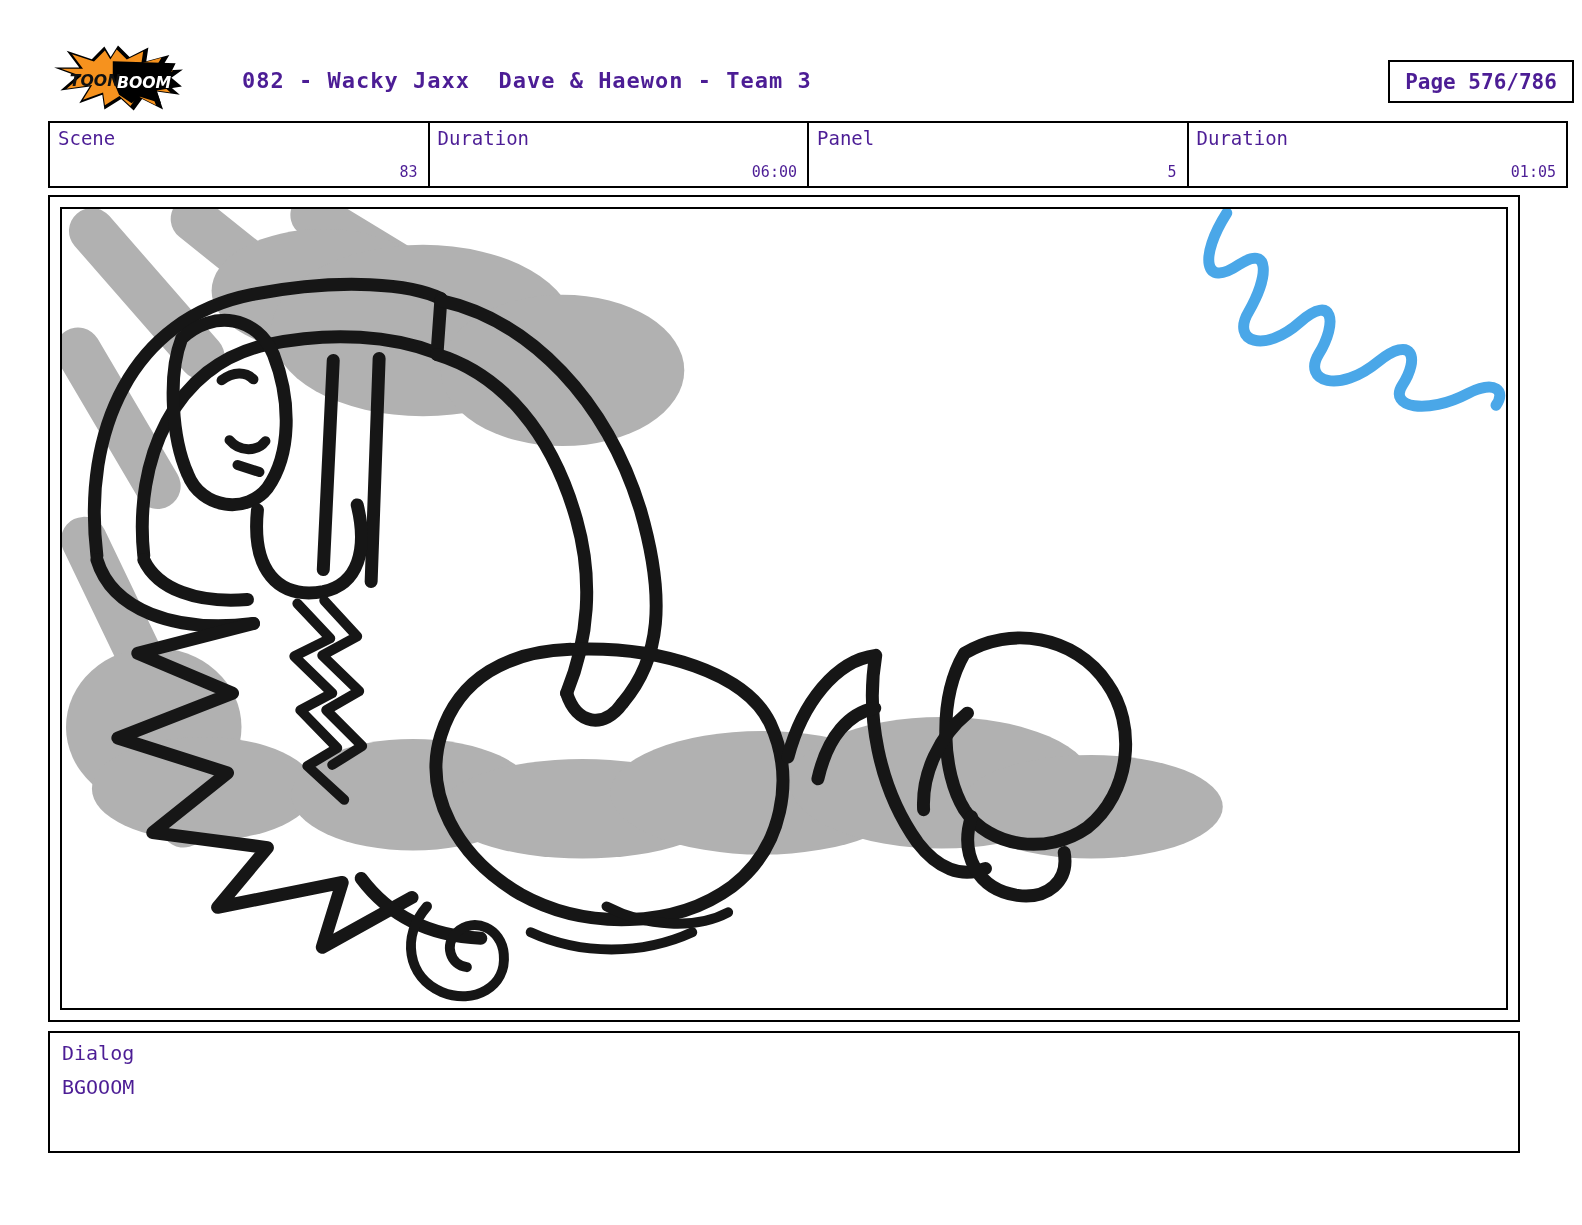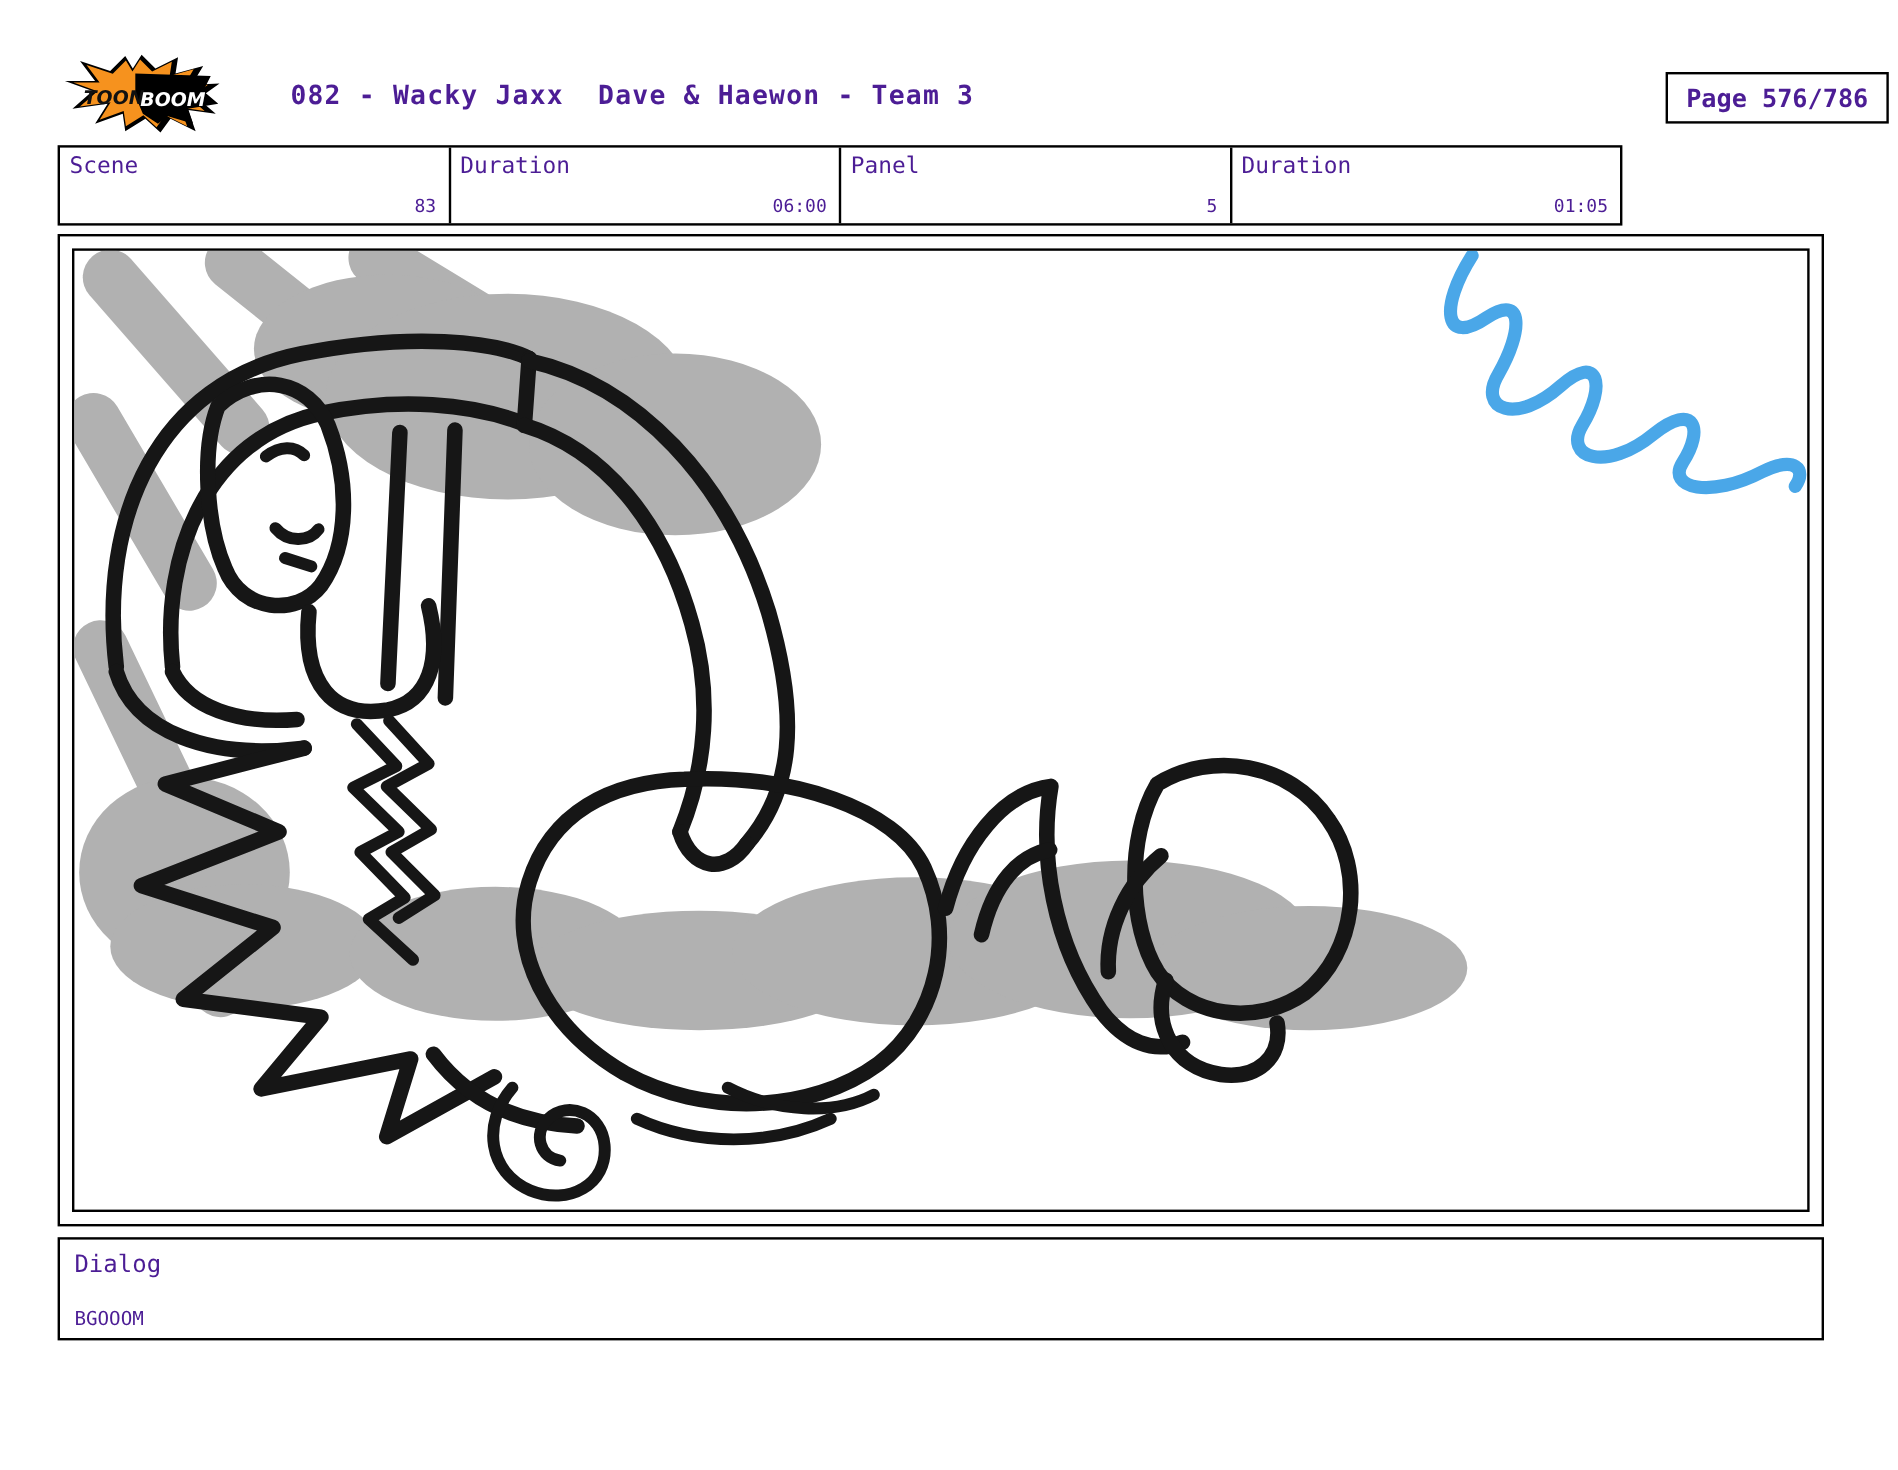--- a/index.html
+++ b/index.html
@@ -23,21 +23,21 @@
   }
   .pagebox {
     position:absolute; left:1388px; top:60px; width:186px; height:43px;
     border:2px solid #000; box-sizing:border-box;
     display:flex; align-items:center; justify-content:center;
     font-size:21px; font-weight:bold; white-space:pre;
   }
 
   
   .info-row {
-    position:absolute; left:48px; top:121px; width:1304px; height:67px;
+    position:absolute; left:48px; top:121px; width:1520px; height:67px;
     display:flex; border:2px solid #000; box-sizing:border-box; background:#fff;
   }
   .info-cell { flex:1; position:relative; border-right:2px solid #000; }
   .info-cell:last-child { border-right:none; }
   .info-label { position:absolute; top:4px; left:8px; font-size:19px; }
   .info-value { position:absolute; bottom:5px; right:10px; font-size:15px; }
 
   
   .panel {
     position:absolute; left:48px; top:195px; width:1472px; height:827px;
@@ -50,25 +50,25 @@
   .sketch { position:absolute; left:0; top:0; width:100%; height:100%; display:block; }
 
   .gs { stroke:var(--sketch-gray,#b1b1b1); stroke-width:46; stroke-linecap:round; fill:none; }
   .gf { fill:var(--sketch-gray,#b1b1b1); }
   .k  { stroke:var(--ink,#161616); stroke-width:13; fill:none; stroke-linecap:round; stroke-linejoin:round; }
   .k.thin { stroke-width:10; }
   .blue { stroke:var(--accent-blue,#4aa7e8); stroke-width:11; fill:none; stroke-linecap:round; stroke-linejoin:round; }
 
   
   .dialog {
-    position:absolute; left:48px; top:1031px; width:1472px; height:86px;
+    position:absolute; left:48px; top:1031px; width:1472px; height:122px;
     border:2px solid #000; box-sizing:border-box; padding:8px 12px; background:#fff;
   }
   .dialog-label { font-size:20px; }
-  .dialog-text  { font-size:16px; margin-top:24px; }
+  .dialog-text  { font-size:20px; margin-top:10px; }
 </style>
 </head>
 <body>
 
 <div class="page">
 
   <svg class="logo" viewBox="0 0 126 64" aria-hidden="true">
     <polygon class="logo-burst" points="63,1 74,12 92,3 90,16 112,10 103,25 125,24 108,36 122,48 100,45 106,62 86,52 78,63 66,52 50,62 48,48 26,56 36,40 8,44 24,30 2,22 26,22 14,6 38,14 50,2 56,12"></polygon>
     <polygon class="logo-burst-orange" transform="translate(7,4) scale(0.87)" points="63,1 74,12 92,3 90,16 112,10 103,25 125,24 108,36 122,48 100,45 106,62 86,52 78,63 66,52 50,62 48,48 26,56 36,40 8,44 24,30 2,22 26,22 14,6 38,14 50,2 56,12"></polygon>
     <polygon class="logo-burst-dark" points="58,16 118,18 112,30 124,40 100,44 104,56 84,50 76,56 64,48 58,34"></polygon>

